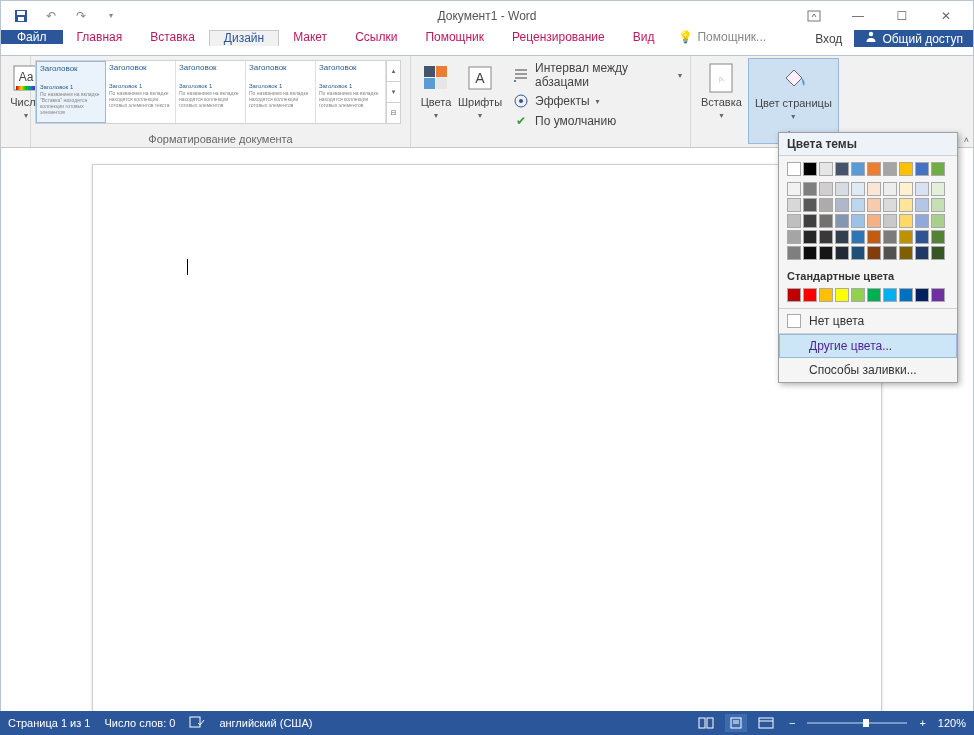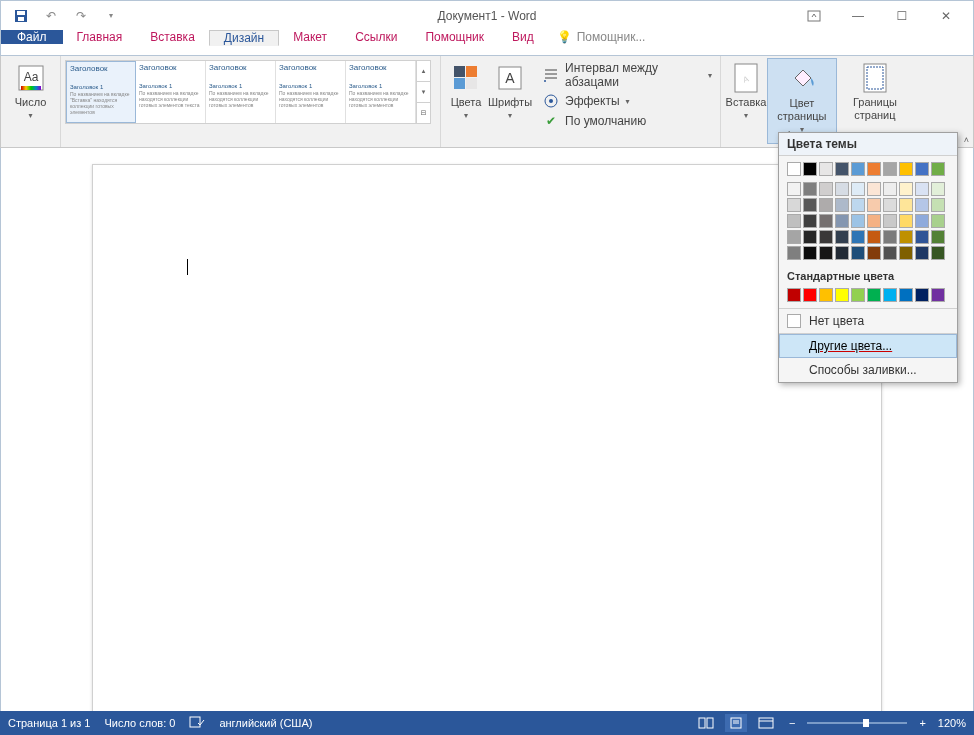--- a/index.html
+++ b/index.html
@@ -65,21 +65,21 @@
 
 .color-dropdown { position: absolute; right: 16px; top: 132px; width: 180px; background: #f5f5f5; border: 1px solid #a0a0a0; box-shadow: 2px 2px 6px rgba(0,0,0,0.3); z-index: 10; }
 .dd-header { background: #eef3f9; padding: 4px 8px; font-size: 12px; font-weight: bold; color: #333; border-bottom: 1px solid #d0d0d0; }
 .color-grid { display: grid; grid-template-columns: repeat(10, 14px); gap: 2px; padding: 6px 8px; }
 .swatch { width: 14px; height: 14px; border: 1px solid #aaa; cursor: pointer; }
 .dd-section { padding: 4px 8px 2px; font-size: 11px; font-weight: bold; color: #333; }
 .std-row { display: flex; gap: 2px; padding: 4px 8px 6px; }
 .dd-item { padding: 5px 8px 5px 30px; font-size: 12px; cursor: pointer; position: relative; color: #333; }
 .dd-item:hover, .dd-item.hover { background: #cde6f7; border: 1px solid #9ab8d8; padding: 4px 7px 4px 29px; }
 .dd-item .sq { position: absolute; left: 8px; top: 5px; width: 14px; height: 14px; border: 1px solid #aaa; background: #fff; }
-.dd-item.hover .lbl-text { text-decoration: underline; text-decoration-color: #c00; color: #000000; }
+.dd-item.hover .lbl-text { text-decoration-color: #c00; color: #4c1d95; }
 .dd-sep { border-top: 1px solid #d0d0d0; }
 
 .collapse-arrow { position: absolute; right: 4px; bottom: 2px; font-size: 9px; color: #666; cursor: pointer; }
 .partial-label { position: absolute; left: 784px; top: 73px; font-size: 11px; color: #666; }
 </style>
 </head>
 <body>
 
 <div class="titlebar">
   <div class="qat">
@@ -109,30 +109,41 @@
 </div>
 
 <div class="ribbon-tabs">
   <div class="file-tab">Файл</div>
   <div class="tab">Главная</div>
   <div class="tab">Вставка</div>
   <div class="tab active">Дизайн</div>
   <div class="tab">Макет</div>
   <div class="tab">Ссылки</div>
   <div class="tab">Помощник</div>
+  <div class="tab">Рецензирование</div>
   <div class="tab">Вид</div>
   <div class="tell-me">
     <span>💡</span>
     <span>Помощник...</span>
   </div>
+  <div class="right-area">
+    <div class="signin">Вход</div>
+    <div class="share">
+      <span><svg width="14" height="14" viewBox="0 0 14 14">
+            <circle cx="7" cy="4" r="2.2" fill="#fff"></circle>
+            <path d="M2.5 12 Q2.5 8 7 8 Q11.5 8 11.5 12 Z" fill="#fff"></path>
+          </svg></span>
+      <span>Общий доступ</span>
+    </div>
+  </div>
 </div>
 
 <div class="ribbon-body">
 
-  <div class="group" style="width:60px">
+  <div class="group" style="width:30px">
     <div class="big-btn">
       <div class="icon-box">
           <svg width="28" height="28">
             <rect x="2" y="2" width="24" height="24" fill="#fff" stroke="#888"></rect>
             <text x="14" y="17" text-anchor="middle" font-size="12" fill="#444">Aa</text>
             <rect x="4" y="22" width="20" height="4" fill="url(#g)"></rect>
             <defs>
               <linearGradient id="g">
                 <stop offset="0%" stop-color="#c00"></stop>
                 <stop offset="25%" stop-color="#fc0"></stop>
@@ -176,20 +187,21 @@
             <div class="sub">Заголовок 1</div>
             <div class="body">По названием на вкладке находятся коллекции готовых элементов</div>
           </div>
         <div class="gallery-nav">
           <div>▴</div>
           <div>▾</div>
           <div>⊟</div>
         </div>
       </div>
     </div>
+    <div class="group-label">Форматирование документа</div>
   </div>
 
   <div class="group" style="width:94px;border-right:none">
     <div class="group-content">
       <div class="big-btn">
         <div class="icon-box">
             <svg width="26" height="26">
               <rect x="1" y="1" width="11" height="11" fill="#44546a"></rect>
               <rect x="13" y="1" width="11" height="11" fill="#ed7d31"></rect>
               <rect x="1" y="13" width="11" height="11" fill="#5b9bd5"></rect>
@@ -255,29 +267,20 @@
       </div>
       <div class="big-btn active">
         <div class="icon-box">
             <svg width="30" height="30">
               <path d="M8 14 L16 6 L24 14 L16 22 Z" fill="#fef" stroke="#666"></path>
               <path d="M24 14 Q28 18 26 22 Q24 20 24 14" fill="#5b9bd5"></path>
             </svg>
           </div>
         <div class="lbl">Цвет страницы</div>
         <div class="arrow">▾</div>
-      </div>
-      <div class="big-btn">
-        <div class="icon-box">
-            <svg width="30" height="32">
-              <rect x="4" y="2" width="22" height="28" fill="#fff" stroke="#888"></rect>
-              <rect x="7" y="5" width="16" height="22" fill="none" stroke="#2b579a" stroke-dasharray="2 1"></rect>
-            </svg>
-          </div>
-        <div class="lbl">Границы страниц</div>
       </div>
     </div>
   </div>
   <span class="partial-label">Ф</span>
   <span class="collapse-arrow">˄</span>
 </div>
 
 <div class="doc-area">
   <div class="page-shadow">
     <div class="cursor-line"></div>

